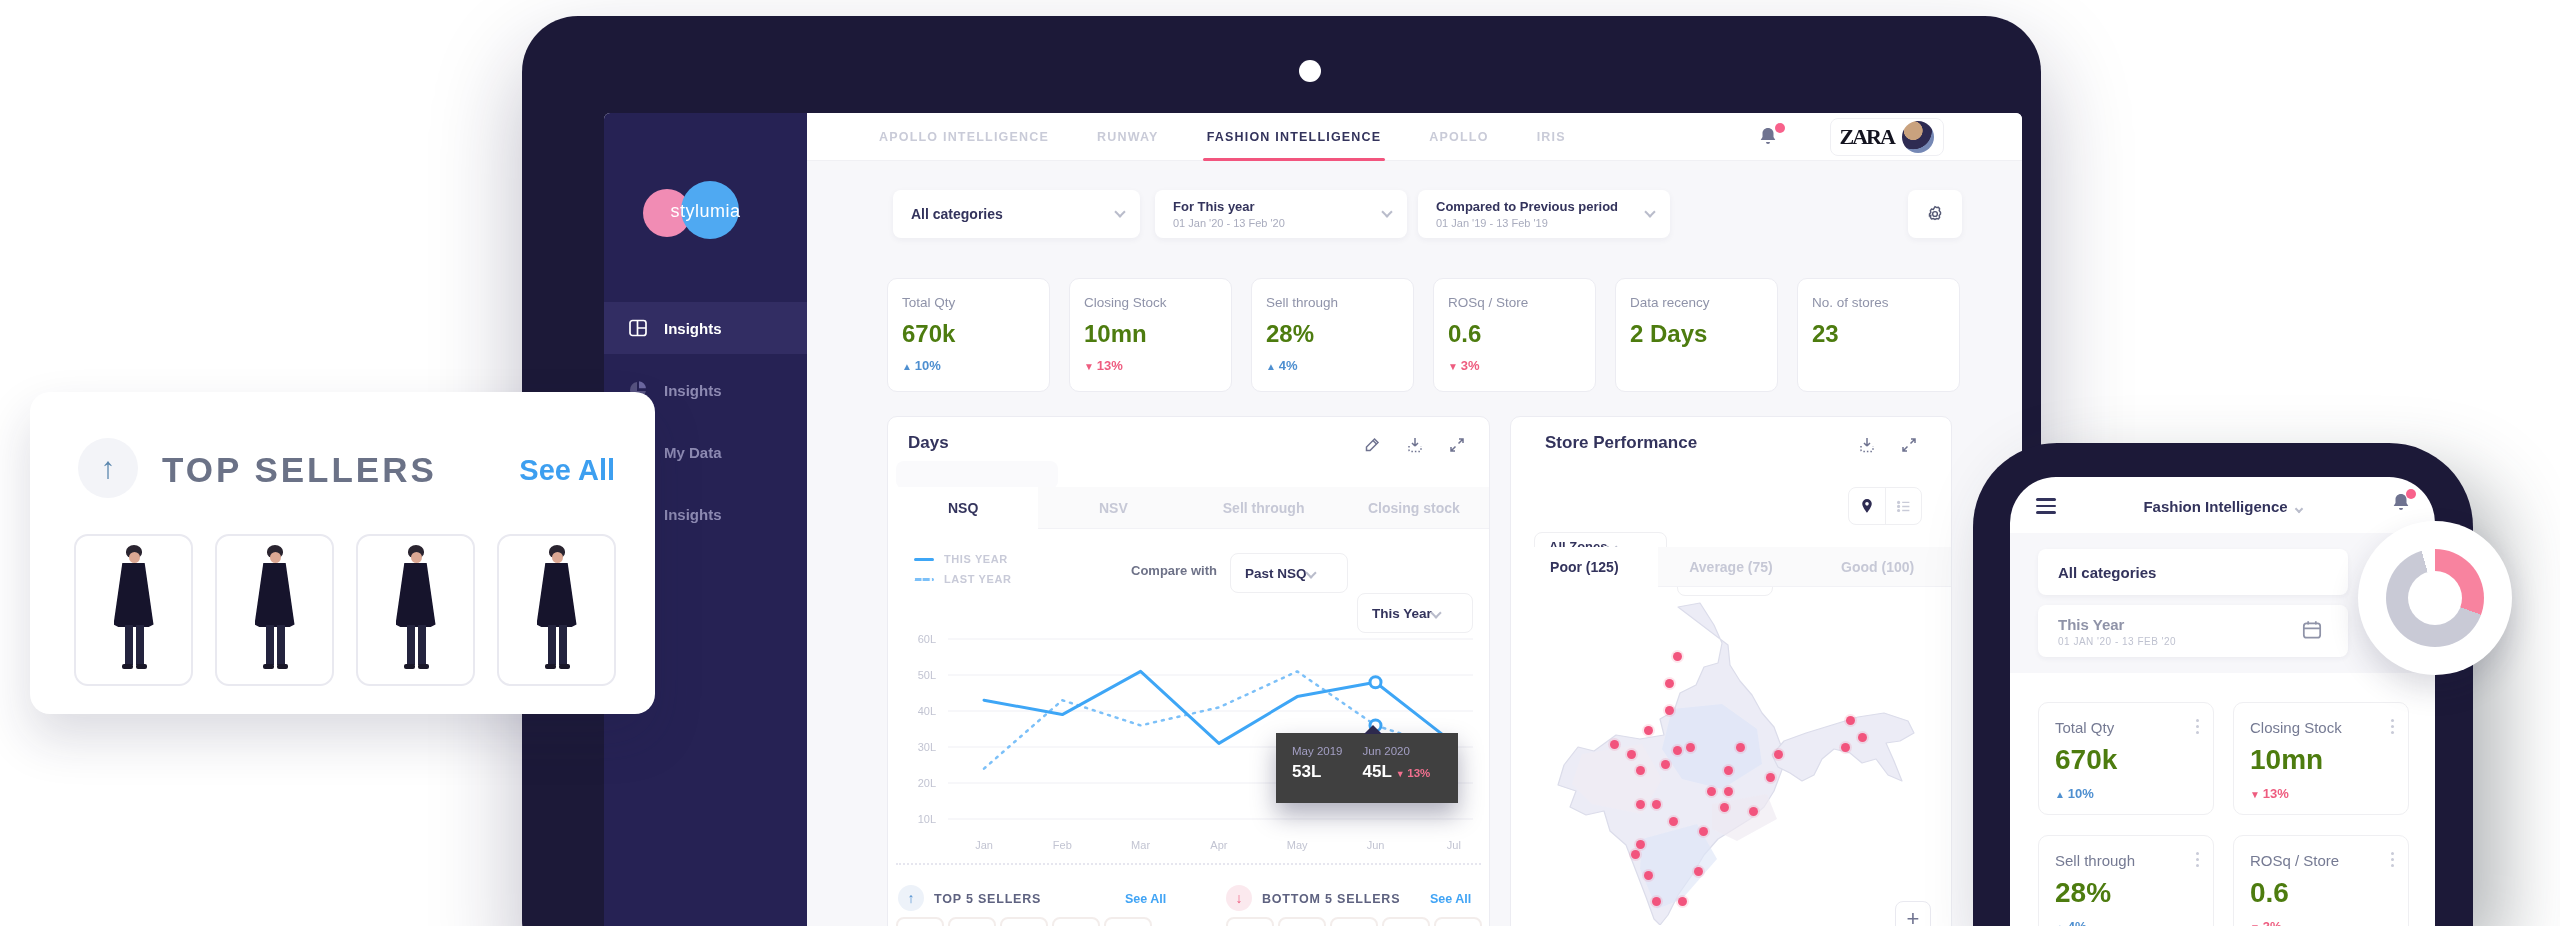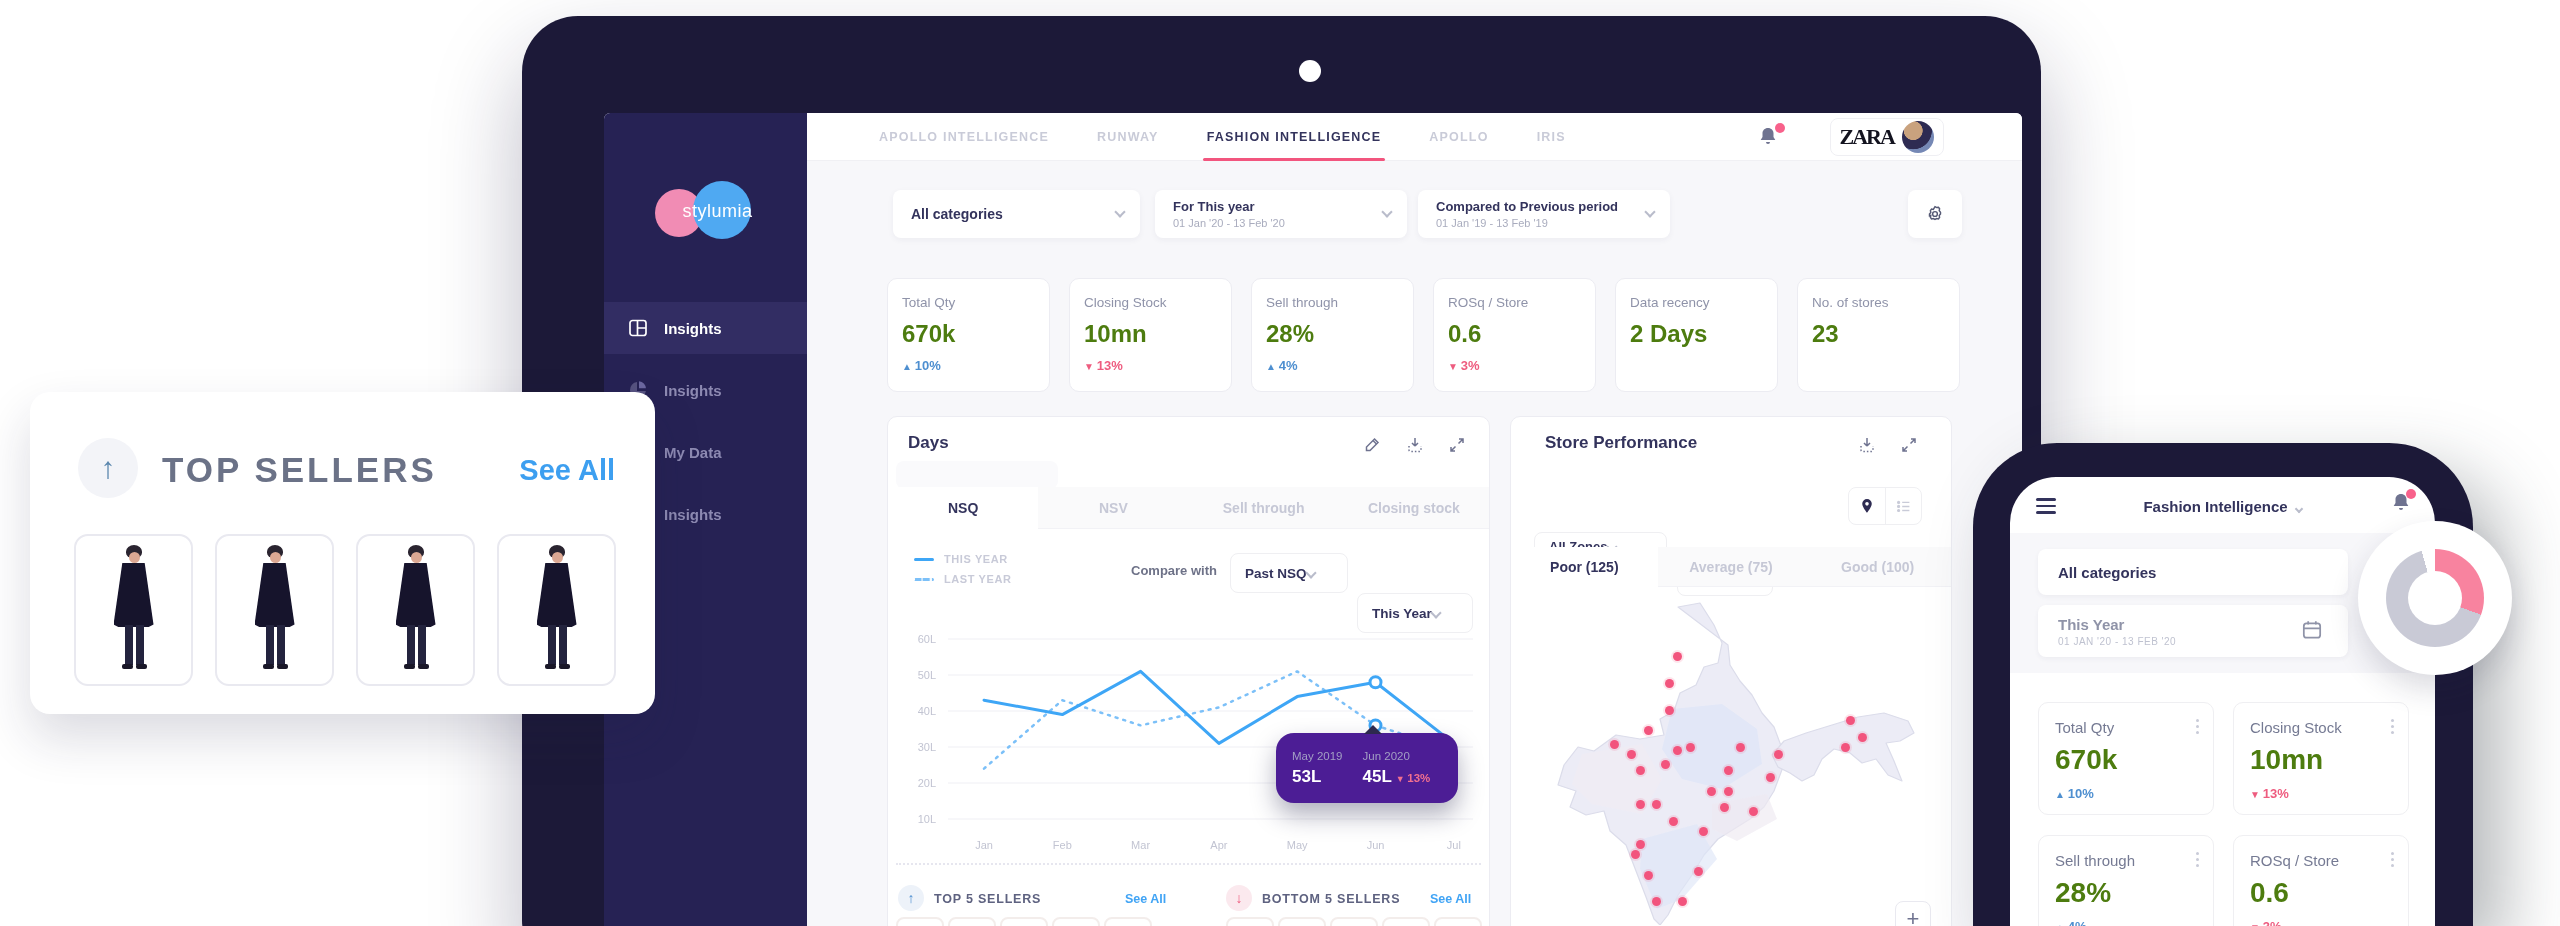--- a/index.html
+++ b/index.html
@@ -10,21 +10,21 @@
 
   
   .tablet { left:522px; top:16px; width:1519px; height:960px; border-radius:56px;
             background:#1C1938; box-shadow:0 40px 90px rgba(25,22,60,.28); }
   .camera { left:777px; top:44px; width:22px; height:22px; border-radius:50%; background:#fff; }
   .screen { left:82px; top:97px; width:1418px; height:863px; background:#F7F7FA;
             border-radius:6px; overflow:hidden; }
 
   
   .sidebar { left:0; top:0; width:203px; height:100%; background:#262254; }
-  .logo-wrap { left:12px; top:50px; width:203px; height:100px; }
+  .logo-wrap { left:0; top:50px; width:203px; height:100px; }
   .logo-pink { left:39px; top:26px; width:48px; height:48px; border-radius:50%; background:#F18CB4; }
   .logo-blue { left:77px; top:18px; width:58px; height:58px; border-radius:50%; background:#4FA9F2; }
   .logo-text { left:14px; top:38px; width:175px; text-align:center; color:#fff;
                font-size:18px; letter-spacing:.5px; font-weight:500; }
   .menu { left:0; top:189px; width:203px; }
   .menu-item { position:relative; height:52px; margin-bottom:10px; display:flex; align-items:center; }
   .menu-item .mi-icon { position:absolute; left:24px; width:20px; height:20px; }
   .menu-item .mi-label { position:absolute; left:60px; font-size:15px; font-weight:600; color:#8D8AB2; }
   .menu-item.active { background:#322D63; }
   .menu-item.active .mi-label { color:#fff; font-weight:700; }
@@ -88,22 +88,22 @@
   .legend-line { display:flex; align-items:center; gap:10px; font-size:11px; font-weight:700;
                  letter-spacing:.6px; color:#C8CAD8; margin-bottom:8px; }
   .sw { width:20px; height:0; border-top:3px solid #3EA6F6; border-radius:2px; }
   .sw.dash { border-top:3px dashed #7CC0F8; }
   .cmp-label { font-size:13px; color:#6E7288; font-weight:600; }
   .mini-pill { border:1px solid #EFEFF2; border-radius:8px; background:#fff; height:40px;
                display:flex; align-items:center; padding:0 30px 0 14px; position:relative;
                font-size:13.5px; font-weight:700; color:#33335C; }
   .mini-pill .chev { right:12px; }
 
-  .tooltip { background:#4c1d95; border-radius:18px; box-shadow:0 12px 24px rgba(30,28,70,.35);
-             display:flex; gap:20px; padding:12px 16px;align-items:center; }
+  .tooltip { background:#404040; border-radius:0; box-shadow:0 12px 24px rgba(30,28,70,.35);
+             display:flex; gap:20px; padding:12px 16px; }
   .tooltip::before { content:""; position:absolute; top:-8px; left:88px;
              border-left:9px solid transparent; border-right:9px solid transparent;
              border-bottom:9px solid #2D294E; }
   .tt-label { font-size:11.5px; color:#A39FC4; }
   .tt-value { font-size:17px; font-weight:700; color:#fff; margin-top:5px; }
   .tt-delta { font-size:11.5px; font-weight:700; color:#F2708F; margin-left:4px; }
   .tt-delta::before { content:"▼ "; font-size:9px; }
 
   .dotted-div { border-top:2px dotted #E6E6EF; left:8px; right:8px; top:446px; }
   .sellers-row { left:0; top:466px; width:100%; height:34px; }

